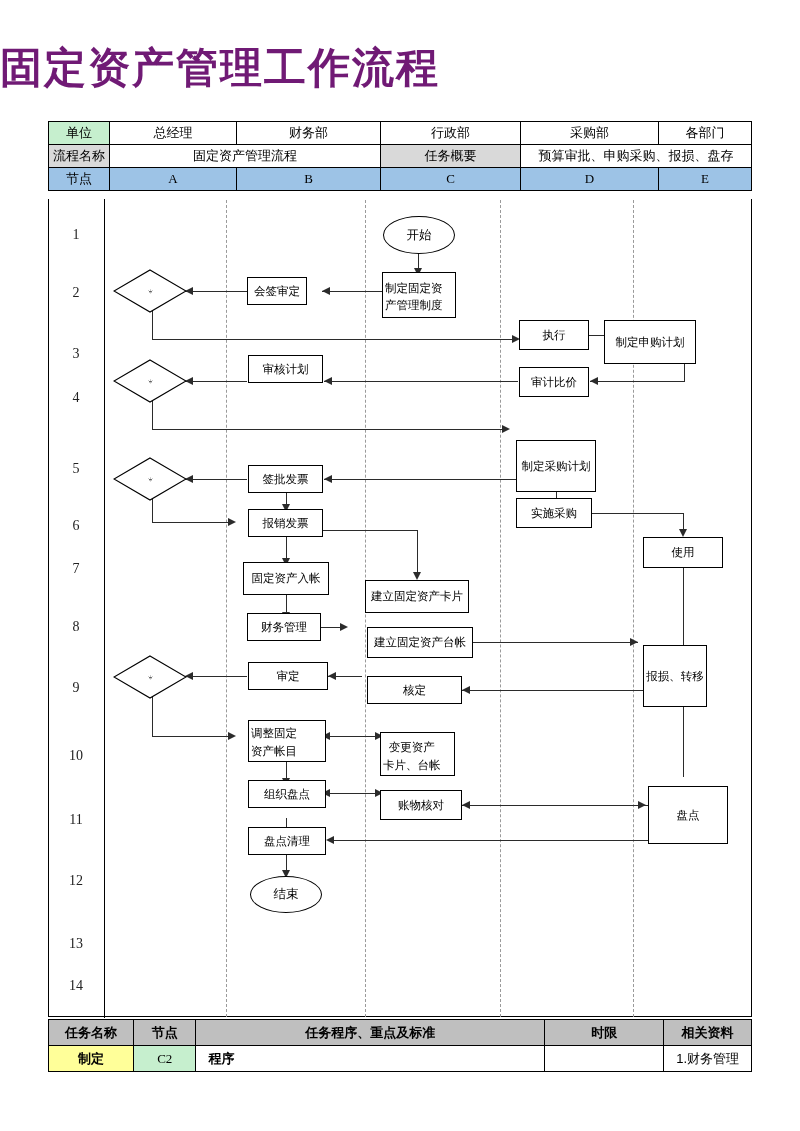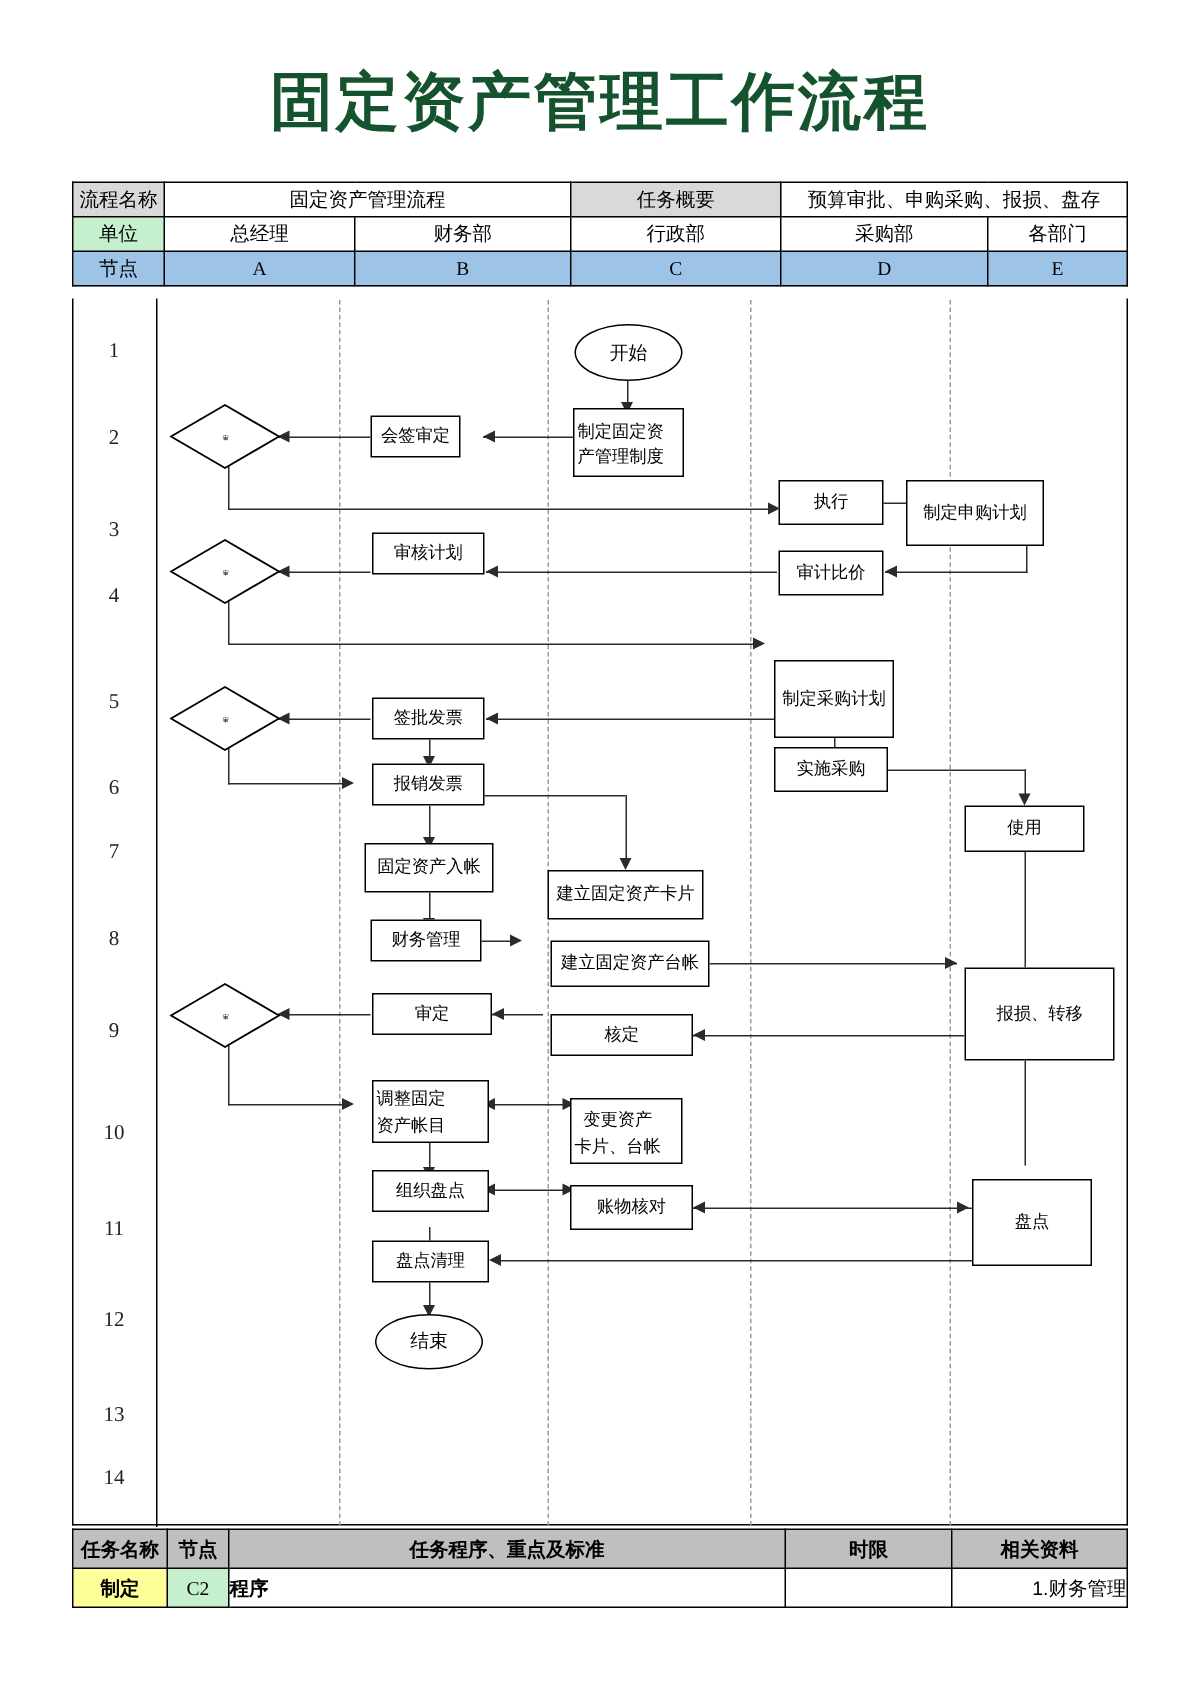--- a/index.html
+++ b/index.html
@@ -6,22 +6,22 @@
   body{
     width:800px;height:1131px;background:#ffffff;
     font-family:"Liberation Sans","DejaVu Sans",sans-serif;
     -webkit-font-smoothing:antialiased;
   }
   #page{position:relative;width:800px;height:1131px;overflow:hidden;}
 
   
   #title{
     position:absolute;left:0;top:40px;width:800px;
-    text-align:center;
-    font-size:42px;font-weight:bold;color:#14532d;
+    text-align:left;
+    font-size:42px;font-weight:bold;color:#701a75;
     letter-spacing:2px;
     font-family:"DejaVu Sans","Liberation Sans",sans-serif;
   }
 
   
   .htbl{position:absolute;border-collapse:collapse;}
   #hdr{left:48px;top:121px;width:704px;}
   #hdr td{
     border:1px solid #000;height:22px;
     font-size:13px;text-align:center;vertical-align:middle;
@@ -76,51 +76,51 @@
   .v{position:absolute;width:0;border-left:1.3px solid #2b2b2b;}
   .ar{position:absolute;width:0;height:0;}
   .ar.r{border-top:4.5px solid transparent;border-bottom:4.5px solid transparent;border-left:8px solid #2b2b2b;}
   .ar.l{border-top:4.5px solid transparent;border-bottom:4.5px solid transparent;border-right:8px solid #2b2b2b;}
   .ar.d{border-left:4.5px solid transparent;border-right:4.5px solid transparent;border-top:8px solid #2b2b2b;}
 
   
   #ftr{left:48px;top:1019px;width:704px;}
   #ftr td{
     border:1px solid #000;height:25px;
-    font-size:13px;text-align:center;vertical-align:middle;padding:0 0;
+    font-size:13px;text-align:center;vertical-align:middle;padding:0 12px;
     white-space:nowrap;
   }
   #ftr td.hd{background:#bfbfbf;font-weight:bold;}
   #ftr td.yel{background:#ffff99;font-weight:bold;}
   #ftr td.grn{background:#c6efce;}
   #ftr td.lft{text-align:left;font-weight:bold;}
   #ftr td.lft2{text-align:right;font-weight:normal;}
 </style>
 </head>
 <body>
 
 <div id="page">
 
   <div id="title">固定资产管理工作流程</div>
 
   <table class="htbl" id="hdr">
     <tbody>
         <tr>
-      <td class="gray" colspan="1" style="width:56px">流程名称</td>
-      <td colspan="2" style="width:190px">固定资产管理流程</td>
-      <td class="gray" style="width:100px">任务概要</td>
-      <td colspan="2">预算审批、申购采购、报损、盘存</td>
-    </tr>
-    <tr>
       <td class="green" style="width:56px">单位</td>
       <td style="width:122px">总经理</td>
       <td style="width:139px">财务部</td>
       <td style="width:135px">行政部</td>
       <td style="width:133px">采购部</td>
       <td>各部门</td>
+    </tr>
+    <tr>
+      <td class="gray" colspan="1" style="width:56px">流程名称</td>
+      <td colspan="2" style="width:190px">固定资产管理流程</td>
+      <td class="gray" style="width:100px">任务概要</td>
+      <td colspan="2">预算审批、申购采购、报损、盘存</td>
     </tr>
     <tr>
       <td class="blue">节点</td>
       <td class="blue serif">A</td>
       <td class="blue serif">B</td>
       <td class="blue serif">C</td>
       <td class="blue serif">D</td>
       <td class="blue serif">E</td>
     </tr>
   </tbody>
@@ -305,21 +305,21 @@
   <div class="box" style="left:643px;top:537px;width:80px;height:31px">使用</div>
 
   <div class="box" style="left:243px;top:562px;width:86px;height:33px">固定资产入帐</div>
 
   <div class="box" style="left:365px;top:580px;width:104px;height:33px">建立固定资产卡片</div>
 
   <div class="box" style="left:247px;top:613px;width:74px;height:28px">财务管理</div>
 
   <div class="box" style="left:367px;top:627px;width:106px;height:31px">建立固定资产台帐</div>
 
-  <div class="box" style="left:643px;top:645px;width:100px;height:62px">报损、转移</div>
+  <div class="box" style="left:643px;top:645px;width:64px;height:62px">报损、转移</div>
 
   <div class="box" style="left:248px;top:662px;width:80px;height:28px">审定</div>
 
   <div class="dia" style="left:113px;top:655px;width:74px;height:44px">
     <svg width="74" height="44" viewBox="0 0 74 44">
         <polygon points="37,1 73,22 37,43 1,22" fill="#fff" stroke="#000" stroke-width="1.2"></polygon>
       </svg>
     <span class="dlbl">审</span>
   </div>
 

